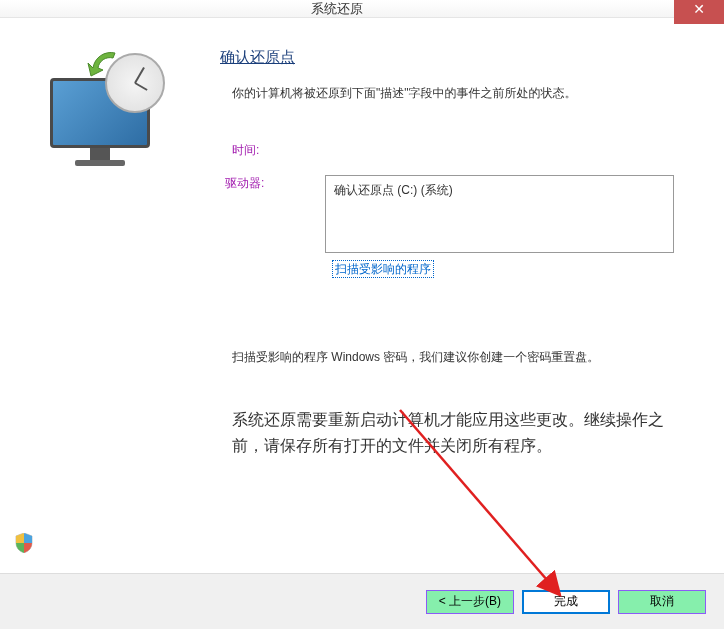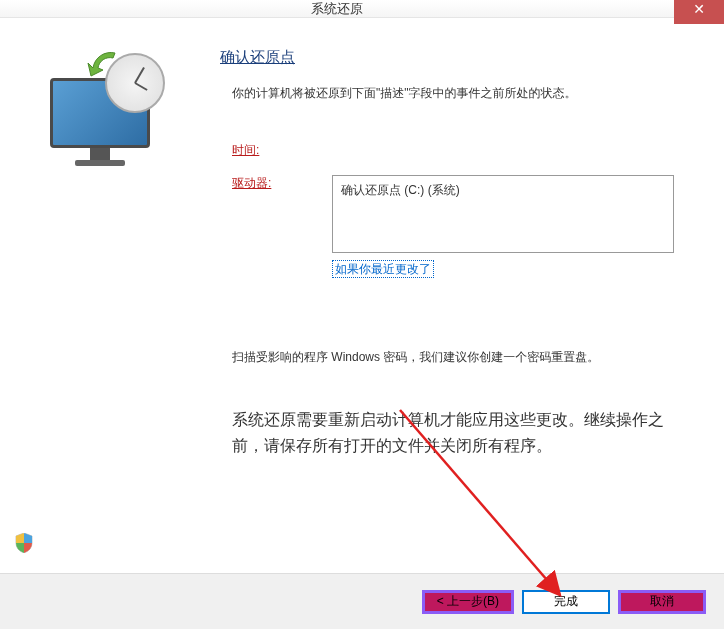--- a/index.html
+++ b/index.html
@@ -142,29 +142,28 @@
       margin-bottom: 40px;
       font-size: 12px;
     }
     .field-row {
       display: flex;
       margin-bottom: 16px;
       margin-left: 12px;
     }
     .field-label {
       width: 100px;
-      color: #b91c1c;
-      text-decoration: underline;
+      color: #a21caf;
     }
     .field-value {
       flex: 1;
     }
     .drive-row {
       display: flex;
-      margin-left: 12px;
+      margin-left: 5px;
       margin-bottom: 8px;
     }
     .drive-box {
       flex: 1;
       border: 1px solid #999;
       padding: 6px 8px;
       height: 78px;
       background: #fff;
       font-size: 12px;
       margin-right: 10px;
@@ -197,22 +196,22 @@
       background: #f0f0f0;
       display: flex;
       justify-content: flex-end;
       align-items: center;
       padding-right: 18px;
       gap: 8px;
     }
     .btn {
       min-width: 88px;
       height: 24px;
-      background: #be185d;
-      border: 3px solid #8b5cf6;
+      background: #86efac;
+      border: 1px solid #8b5cf6;
       font-size: 12px;
       cursor: pointer;
       padding: 0 12px;
     }
     .btn-finish {
       border: 2px solid #0078d7;
       background: #fff;
     }
     .arrow-annotation {
       position: absolute;
@@ -270,21 +269,21 @@
 
 
     <div class="drive-row">
       <div class="field-label">驱动器:</div>
       <div class="drive-box">
         <div>确认还原点 (C:) (系统)</div>
       </div>
     </div>
 
     <div class="scan-link">
-      <a href="#">如果你最近更改了</a>
+      <a href="#">扫描受影响的程序</a>
     </div>
 
     <div class="note">扫描受影响的程序 Windows 密码，我们建议你创建一个密码重置盘。</div>
 
     <div class="warning">系统还原需要重新启动计算机才能应用这些更改。继续操作之前，请保存所有打开的文件并关闭所有程序。</div>
   </div>
 </div>
 
 <div class="button-bar">
   <button class="btn">&lt; 上一步(B)</button>

